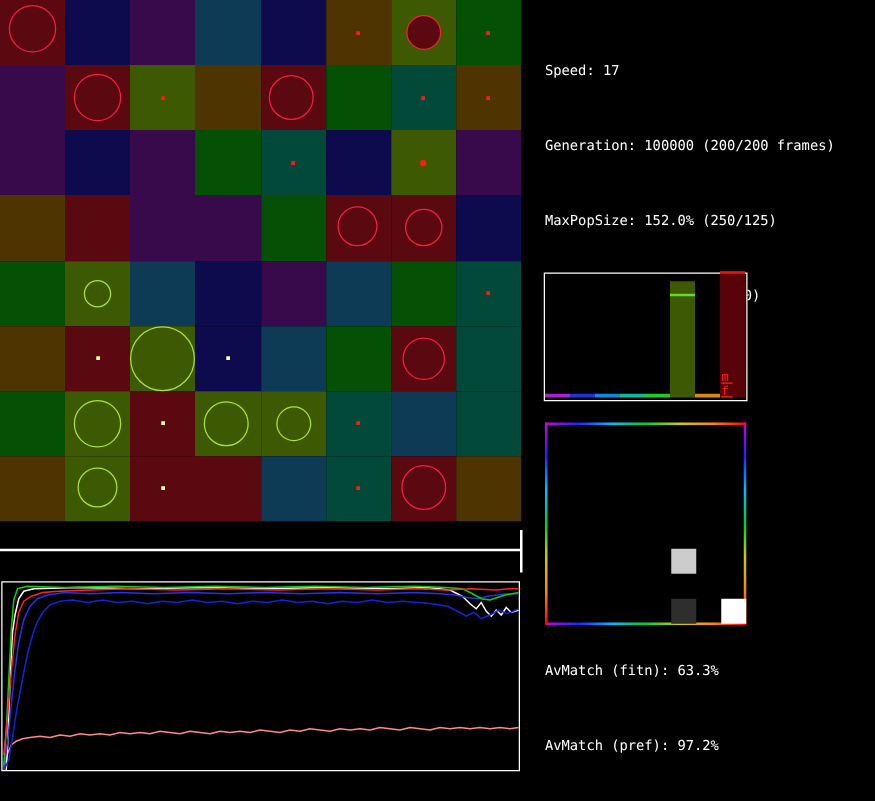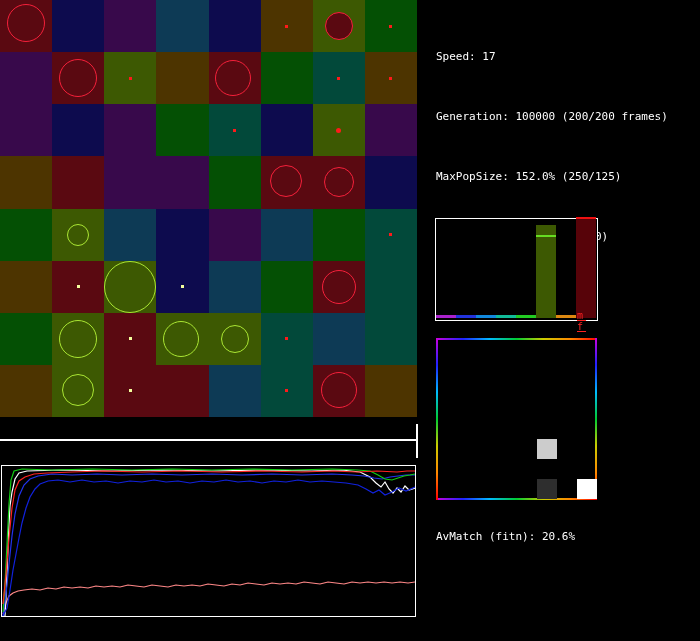--- a/index.html
+++ b/index.html
@@ -146,36 +146,37 @@
 
   <div id="stats">
     <div>Speed: 17</div>
     <div>Generation: 100000 (200/200 frames)</div>
     <div>MaxPopSize: 152.0% (250/125)</div>
     <div>SysSize: 22.4% (1792/8000)</div>
     <div>AvCarCap: 96.4%</div>
     <div>AvPref: 90.6%</div>
     <div>Cramer's V: 87.0%</div>
     <div>Purebred: 93.1%</div>
-    <div>AvMatch (fitn): 20.6%</div>
+    <div>AvMatch (fitn): 63.3%</div>
+    <div>AvMatch (pref): 97.2%</div>
   </div>
 
   <div id="histo">
 
   <div class="seg" style="left: 0px; top: 96px; width: 20px; height: 3px; background: rgb(170, 34, 204);"></div>
       <div class="seg" style="left: 20px; top: 96px; width: 20px; height: 3px; background: rgb(34, 51, 221);"></div>
       <div class="seg" style="left: 40px; top: 96px; width: 20px; height: 3px; background: rgb(17, 136, 221);"></div>
       <div class="seg" style="left: 60px; top: 96px; width: 20px; height: 3px; background: rgb(17, 187, 153);"></div>
       <div class="seg" style="left: 80px; top: 96px; width: 20px; height: 3px; background: rgb(34, 204, 34);"></div>
       <div class="seg" style="left: 120px; top: 96px; width: 20px; height: 3px; background: rgb(221, 136, 17);"></div>
       <div class="bar" style="left: 100px; top: 6px; width: 20px; height: 93px; background: rgb(61, 89, 2);"></div>
       <div class="marker" style="left: 100px; top: 16px; width: 20px; height: 2px; background: rgb(102, 221, 34);"></div>
       <div class="bar" style="left: 140px; top: -2px; width: 20px; height: 101px; background: rgb(87, 3, 9);"></div>
       <div class="marker" style="left: 140px; top: -2px; width: 20px; height: 2px; background: rgb(238, 17, 17);"></div>
-      <div id="histo-label" style="left: 141px; top: 91px; color: rgb(255, 34, 34); text-decoration: underline;">m f</div>
+      <div id="histo-label" style="left: 141px; top: 78px; color: rgb(255, 34, 34); text-decoration: underline;">m f</div>
     </div>
 
   <div id="matrix">
     <div id="mb-top" class="mb" style="background: linear-gradient(to right, rgb(204, 0, 221), rgb(34, 34, 255), rgb(0, 187, 255), rgb(0, 204, 51), rgb(204, 204, 0), rgb(255, 136, 0), rgb(255, 0, 0));"></div>
     <div id="mb-bottom" class="mb" style="background: linear-gradient(to right, rgb(204, 0, 221), rgb(34, 34, 255), rgb(0, 187, 255), rgb(0, 204, 51), rgb(204, 204, 0), rgb(255, 136, 0), rgb(255, 0, 0));"></div>
     <div id="mb-left" class="mb" style="background: linear-gradient(rgb(204, 0, 221), rgb(34, 34, 255), rgb(0, 187, 255), rgb(0, 204, 51), rgb(204, 204, 0), rgb(255, 136, 0), rgb(255, 0, 0));"></div>
     <div id="mb-right" class="mb" style="background: linear-gradient(rgb(204, 0, 221), rgb(34, 34, 255), rgb(0, 187, 255), rgb(0, 204, 51), rgb(204, 204, 0), rgb(255, 136, 0), rgb(255, 0, 0));"></div>
   <div class="sq" style="left: 101px; top: 101px; width: 20px; height: 20px; background: rgb(204, 204, 204);"></div>
       <div class="sq" style="left: 101px; top: 141px; width: 20px; height: 20px; background: rgb(46, 46, 46);"></div>
       <div class="sq" style="left: 141px; top: 141px; width: 20px; height: 20px; background: rgb(255, 255, 255);"></div>

